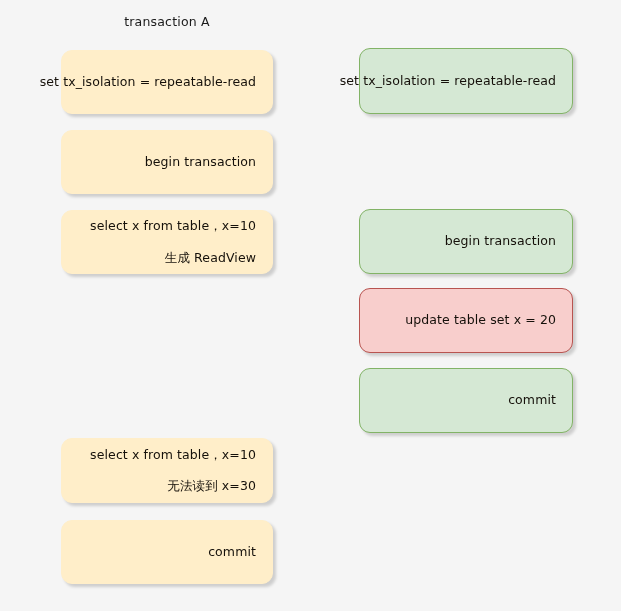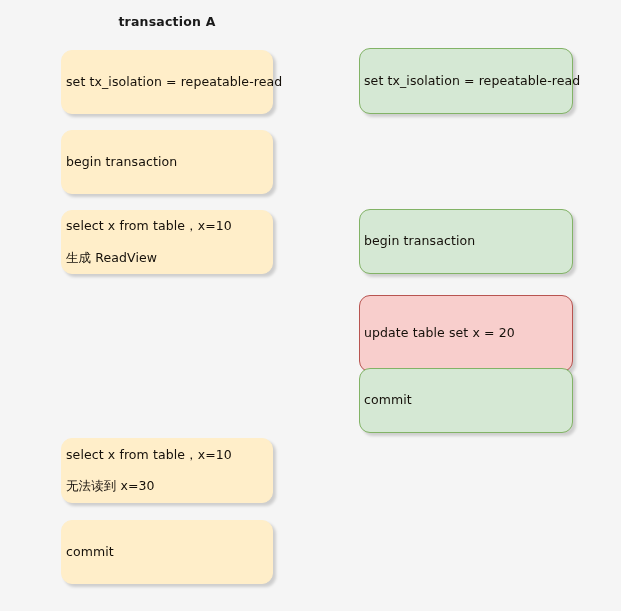--- a/index.html
+++ b/index.html
@@ -26,41 +26,40 @@
     font-size: 12.5px;
     color: #1a1a1a;
     text-align: center;
     letter-spacing: 0.2px;
     white-space: nowrap;
   }
   #title-a {
     left: 61px;
     top: 14px;
     width: 212px;
-    font-weight: bold;
   }
   #title-b {
     left: 359px;
     top: 14px;
     width: 214px;
   }
   .node {
     position: absolute;
     box-sizing: border-box;
     border-radius: 11px;
     display: flex;
     flex-direction: column;
-    align-items: flex-start;
+    align-items: flex-end;
     justify-content: center;
     text-align: center;
     font-size: 12.5px;
     color: #15100a;
     letter-spacing: 0.1px;
     box-shadow: 3px 3px 3px rgba(0,0,0,0.16);
-    padding: 4px 4px;
+    padding: 4px 16px;
   }
   .node .line {
     line-height: 1.0;
     white-space: nowrap;
   }
   .node .line + .line {
     margin-top: 19px;
   }
   .fill-yellow {
     background: #ffeec9;
@@ -80,21 +79,21 @@
   .col-b { left: 359px; width: 214px; }
 
   #a-node-0 { top: 50px;  height: 64px; }
   #a-node-1 { top: 130px; height: 64px; }
   #a-node-2 { top: 210px; height: 64px; }
   #a-node-3 { top: 438px; height: 65px; }
   #a-node-4 { top: 520px; height: 64px; }
 
   #b-node-0 { top: 48px;  height: 66px; }
   #b-node-1 { top: 209px; height: 65px; }
-  #b-node-2 { top: 295px; height: 77px; }
+  #b-node-2 { top: 288px; height: 65px; }
   #b-node-3 { top: 368px; height: 65px; }
 </style>
 </head>
 <body>
 
 <div id="canvas">
 
   <div class="col-title" id="title-a">transaction A</div>
 
 

